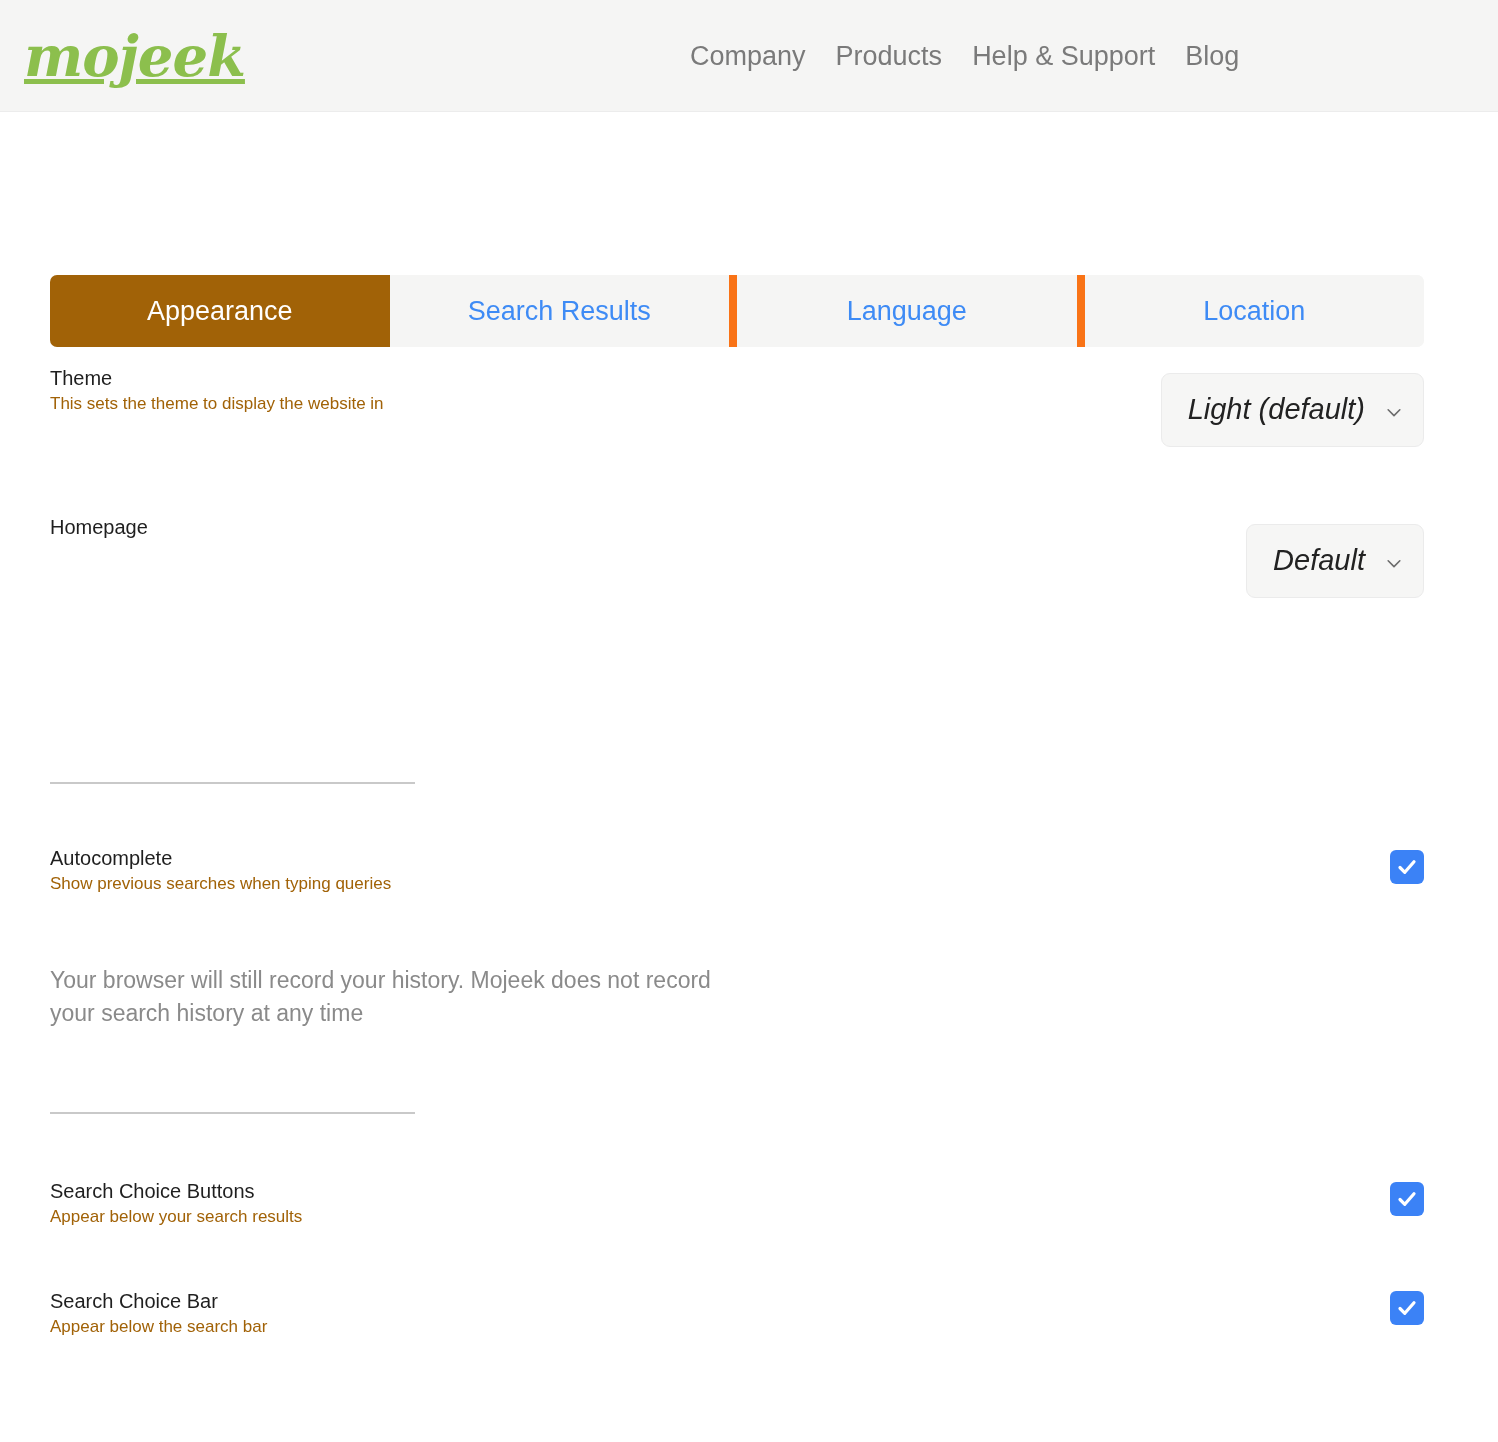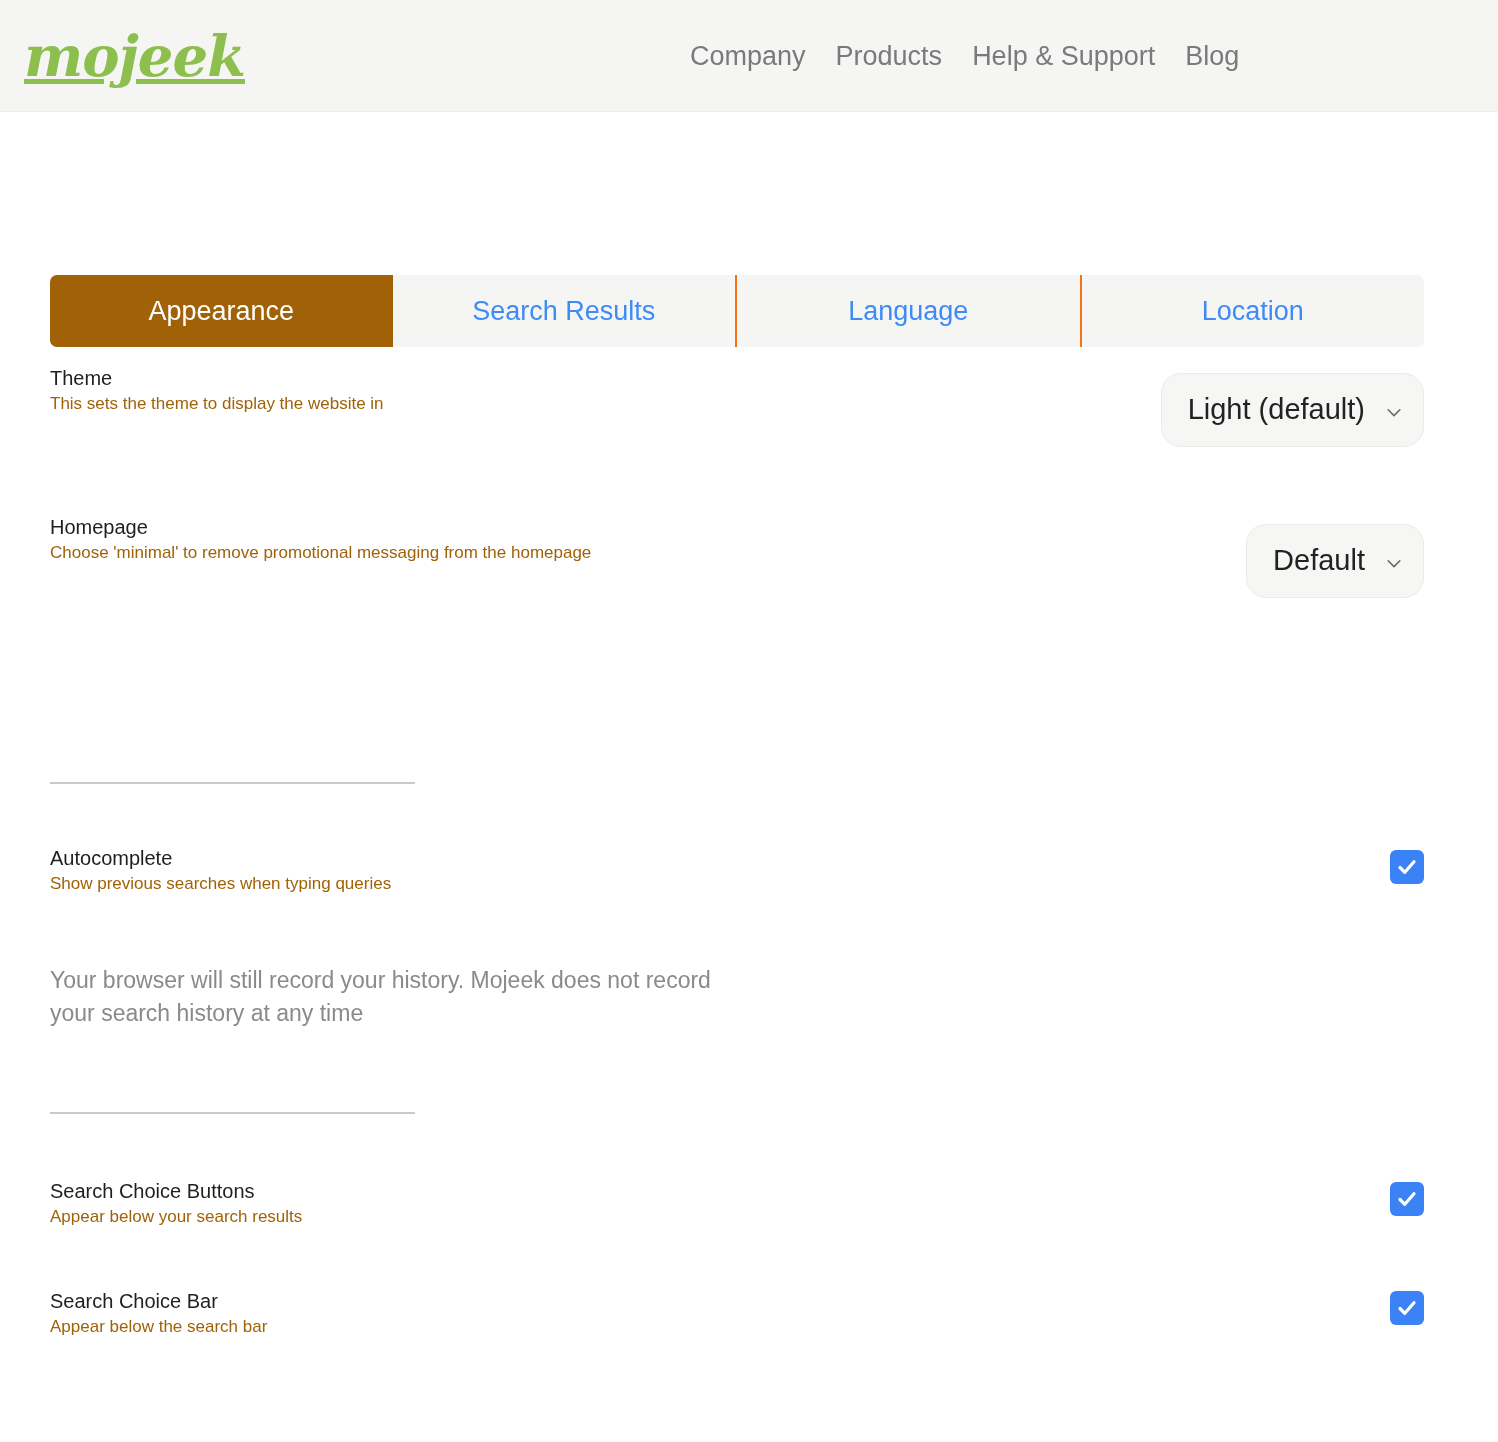--- a/index.html
+++ b/index.html
@@ -75,21 +75,21 @@
   }
 
   .tab {
     flex: 1 1 0;
     display: flex;
     align-items: center;
     justify-content: center;
     font-size: 27px;
     color: #3e8bf5;
     background: #f5f5f4;
-    border-right: 2px solid #f97316;
+    border-right: 8px solid #f97316;
     cursor: pointer;
     white-space: nowrap;
   }
   .tab:last-child { border-right: none; }
 
   .tab.active {
     background: #a16207;
     color: #ffffff;
     border-right: none;
   }
@@ -130,24 +130,25 @@
   
   .select-box {
     position: absolute;
     right: 74px;
     display: inline-flex;
     align-items: center;
     justify-content: space-between;
     gap: 22px;
     background: #f6f6f5;
     border: 1px solid #ebebeb;
-    border-radius: 20px;
+    border-radius: 9px;
     padding: 20px 22px 20px 26px;
     cursor: pointer;
     user-select: none;
+    font-style: italic;
   }
 
   .select-value {
     font-size: 29px;
     color: #222222;
     line-height: 1.1;
     white-space: nowrap;
   }
 
   .chev {
@@ -216,21 +217,20 @@
           <svg viewBox="0 0 12 8" fill="none" xmlns="http://www.w3.org/2000/svg" aria-hidden="true">
             <path d="M1 1.5 L6 6.5 L11 1.5" stroke="currentColor" stroke-width="1.4" stroke-linecap="round" stroke-linejoin="round"></path>
           </svg>
         </span>
       </div>
     </div>
 
     <div class="setting-row" style="height:195px;">
       <div class="setting-text">
         <div class="setting-title" style="padding-top:18px;">Homepage</div>
-        <div class="setting-desc">Choose 'minimal' to remove promotional messaging from the homepage</div>
       </div>
       <div class="select-box" style="top:27px;">
         <span class="select-value">Default</span>
         <span class="chev">
           <svg viewBox="0 0 12 8" fill="none" xmlns="http://www.w3.org/2000/svg" aria-hidden="true">
             <path d="M1 1.5 L6 6.5 L11 1.5" stroke="currentColor" stroke-width="1.4" stroke-linecap="round" stroke-linejoin="round"></path>
           </svg>
         </span>
       </div>
     </div>

